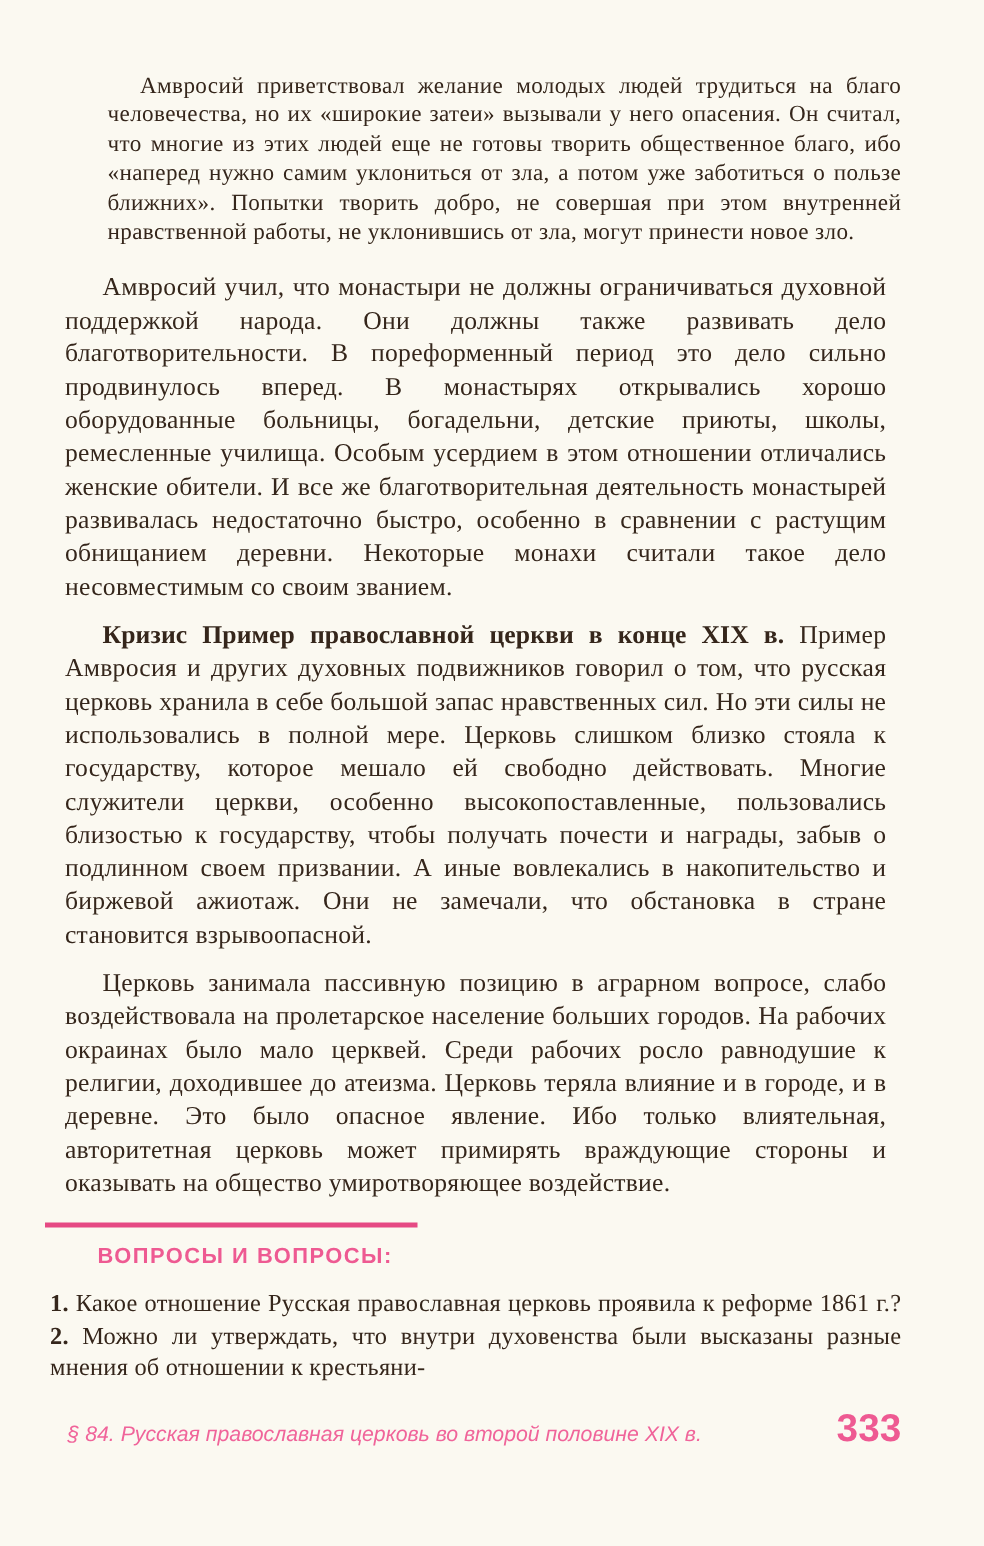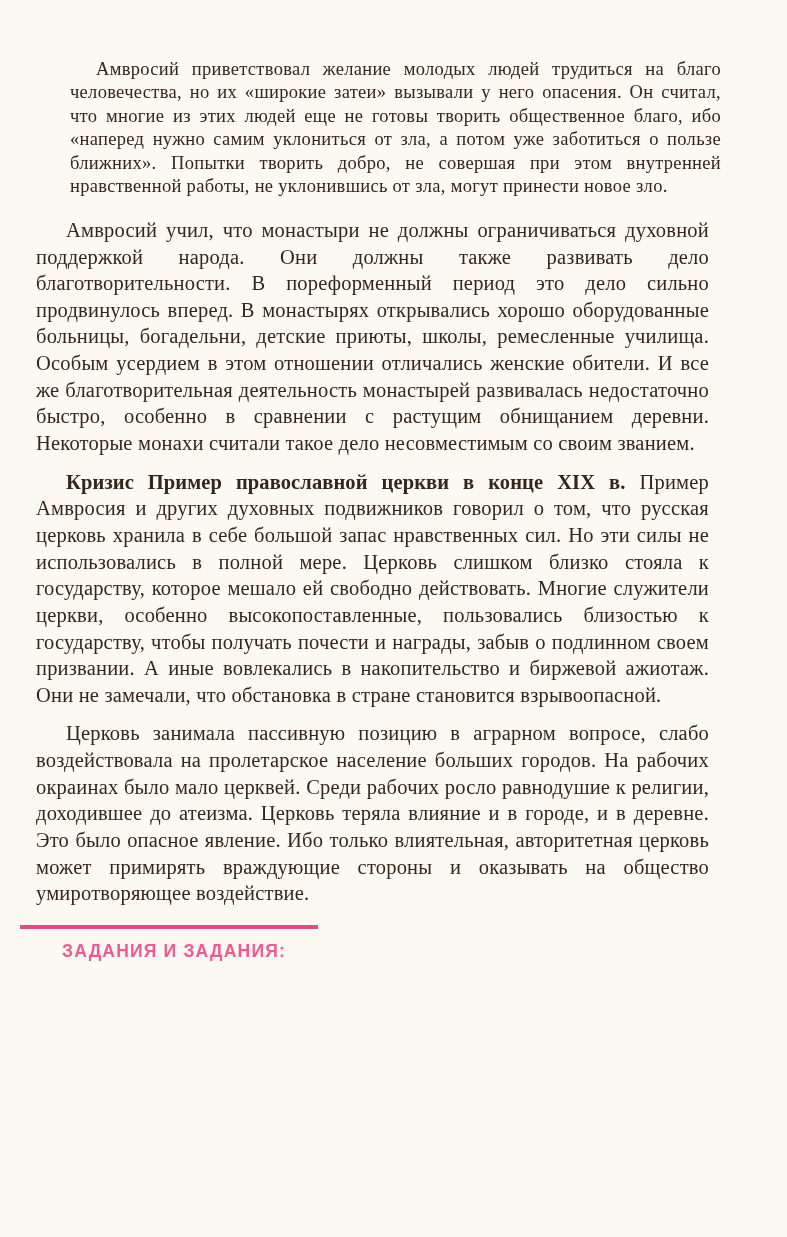--- a/index.html
+++ b/index.html
@@ -7,21 +7,21 @@
   body {
     width: 787px;
     height: 1237px;
     background: #fbf9f1;
     font-family: "Liberation Serif", serif;
     color: #35261b;
   }
   .page {
     width: 787px;
     height: 1237px;
-    padding: 58px 66px 0 24px;
+    padding: 58px 66px 0 40px;
     overflow: hidden;
     background: #fbf9f1;
   }
   .excerpt {
     margin: 0 0 18px 46px;
     font-size: 18.5px;
     line-height: 1.27;
     text-align: justify;
     text-indent: 26px;
     letter-spacing: 0.3px;
@@ -87,17 +87,25 @@
 
   <p class="body-par">Амвросий учил, что монастыри не должны ограничиваться духовной поддержкой народа. Они должны также развивать дело благотворительности. В пореформенный период это дело сильно продвинулось вперед. В монастырях открывались хорошо оборудованные больницы, богадельни, детские приюты, школы, ремесленные училища. Особым усердием в этом отношении отличались женские обители. И все же благотворительная деятельность монастырей развивалась недостаточно быстро, особенно в сравнении с растущим обнищанием деревни. Некоторые монахи считали такое дело несовместимым со своим званием.</p>
 
   <p class="body-par"><b>Кризис Пример православной церкви в конце XIX в.</b>
     <span>Пример Амвросия и других духовных подвижников говорил о том, что русская церковь хранила в себе большой запас нравственных сил. Но эти силы не использовались в полной мере. Церковь слишком близко стояла к государству, которое мешало ей свободно действовать. Многие служители церкви, особенно высокопоставленные, пользовались близостью к государству, чтобы получать почести и награды, забыв о подлинном своем призвании. А иные вовлекались в накопительство и биржевой ажиотаж. Они не замечали, что обстановка в стране становится взрывоопасной.</span></p>
 
   <p class="body-par">Церковь занимала пассивную позицию в аграрном вопросе, слабо воздействовала на пролетарское население больших городов. На рабочих окраинах было мало церквей. Среди рабочих росло равнодушие к религии, доходившее до атеизма. Церковь теряла влияние и в городе, и в деревне. Это было опасное явление. Ибо только влиятельная, авторитетная церковь может примирять враждующие стороны и оказывать на общество умиротворяющее воздействие.</p>
 
   <div class="questions">
     <div class="rule"></div>
-    <h3 class="q-heading">ЗАДАНИЯ И ЗАДАНИЯ:</h3>
+    <h3 class="q-heading">ВОПРОСЫ И ВОПРОСЫ:</h3>
+    <p class="q-text"><b>1.</b>
+      <span>Какое отношение Русская православная церковь проявила к реформе 1861 г.?</span>
+      <b>2.</b>
+      <span>Можно ли утверждать, что внутри духовенства были высказаны разные мнения об отношении к крестьяни-</span></p>
   </div>
 
+  <div class="footer">
+    <span class="chapter">§ 84. Русская православная церковь во второй половине XIX в.</span>
+    <span class="page-num">333</span>
+  </div>
 
 </div>
 
 </body></html>

